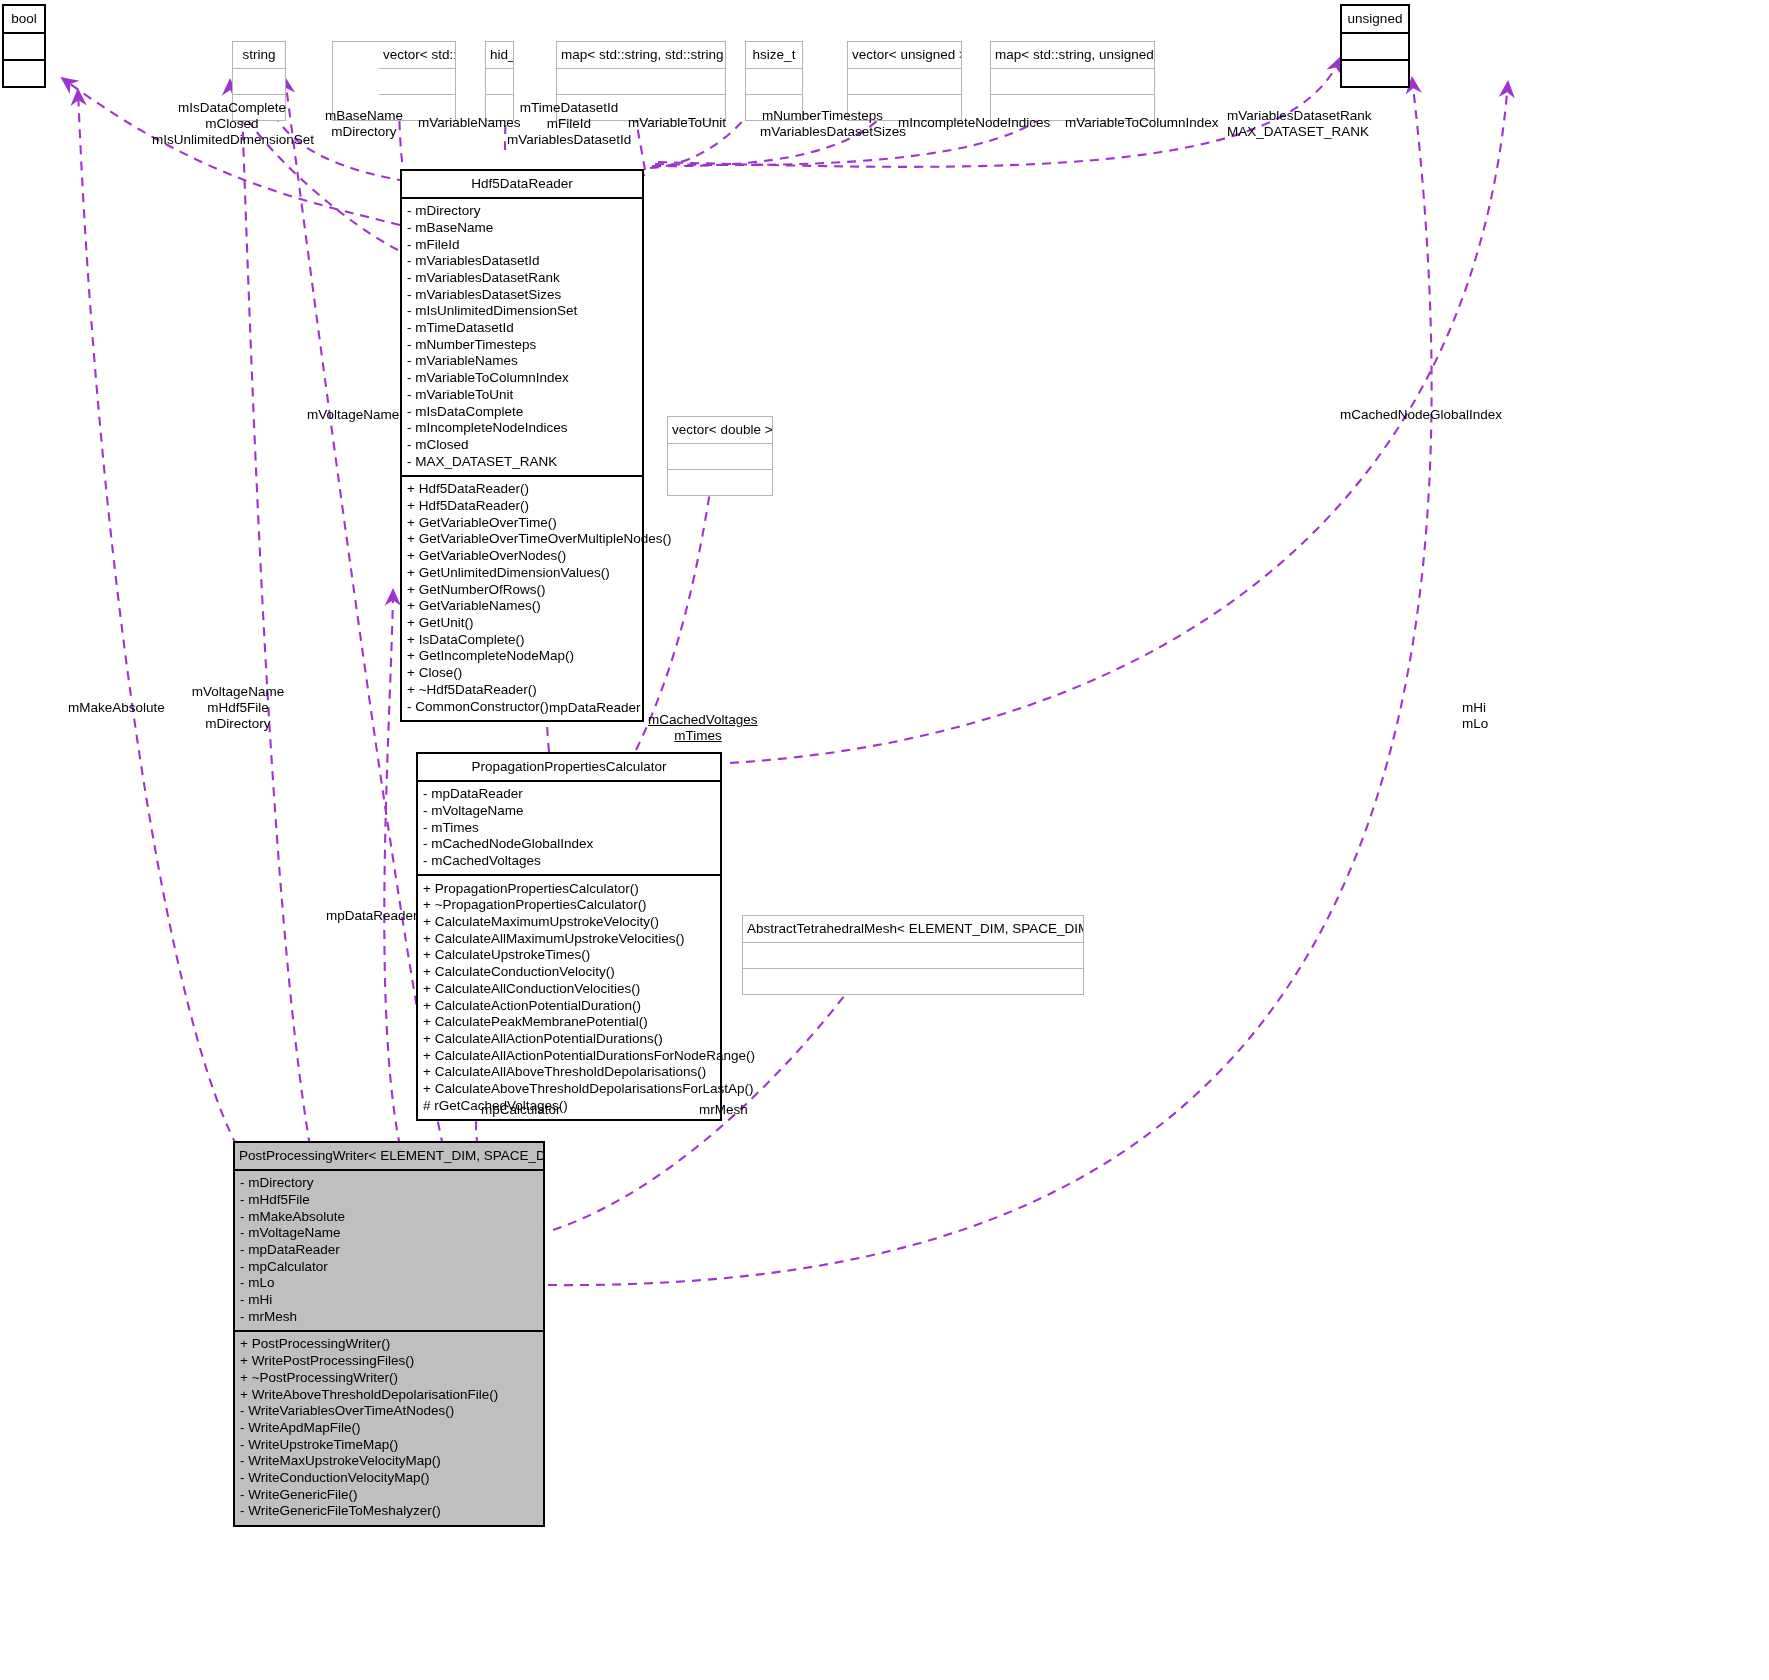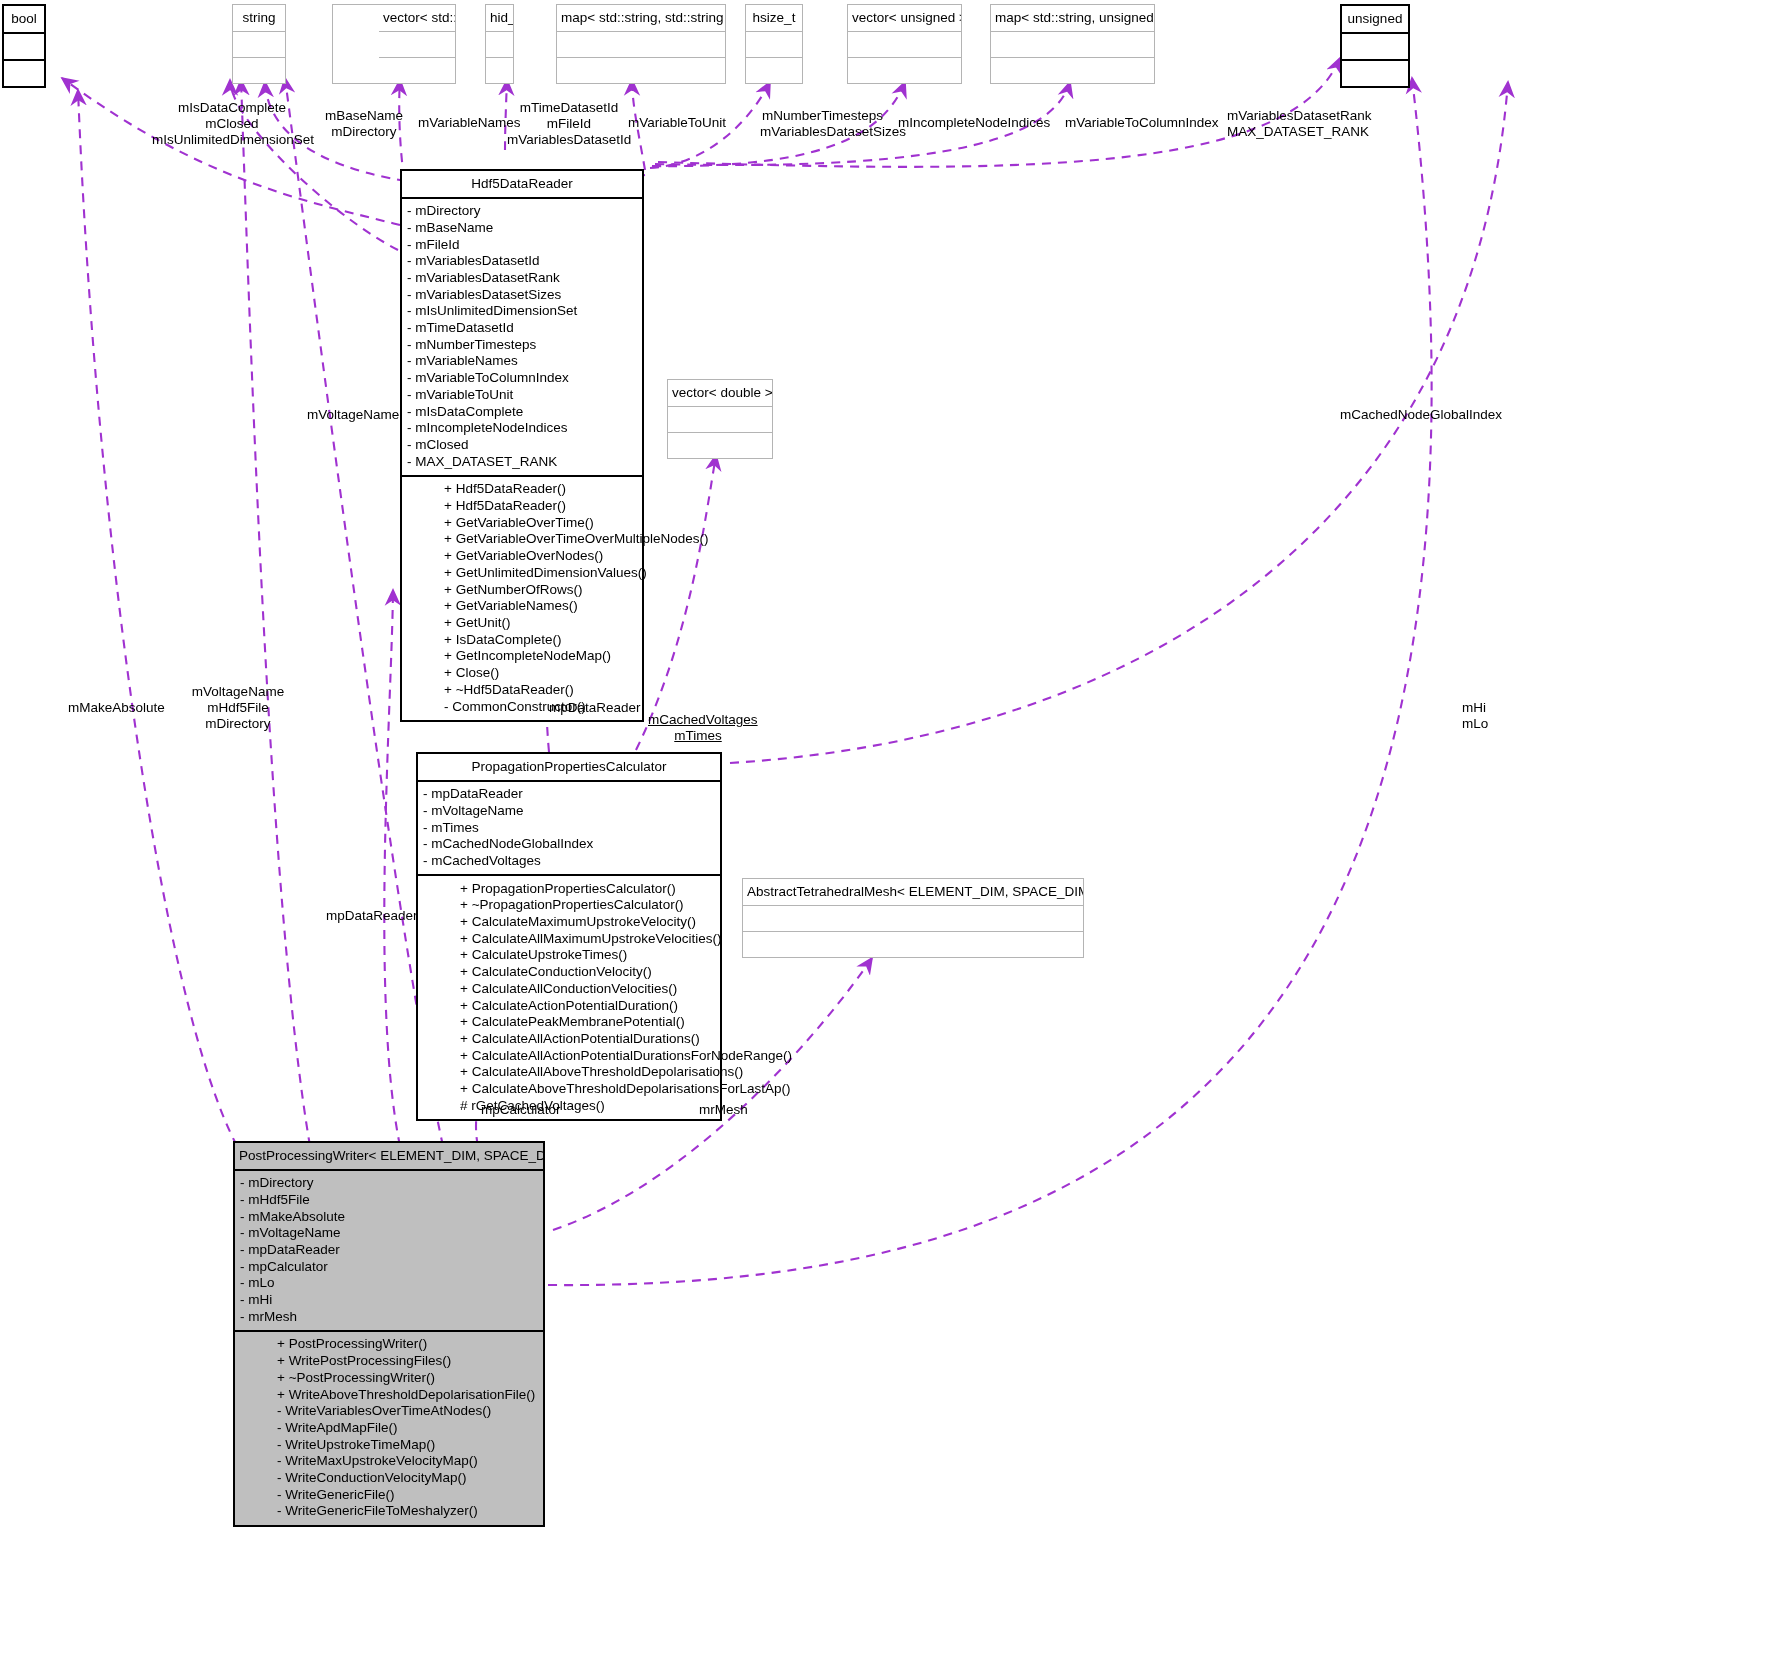--- a/index.html
+++ b/index.html
@@ -25,20 +25,21 @@
   
   .umlbox {
     position: absolute;
     box-sizing: border-box;
     background: #ffffff;
     font-size: 13.5px;
     line-height: 1.15;
   }
   .umlbox.thin {
     border: 1px solid #b4b4b4;
+    margin-top: 37px;
   }
   .umlbox.thick {
     border: 2px solid #000000;
   }
   .umlbox.filled {
     background: #bfbfbf;
   }
   .umlbox .title {
     text-align: center;
     padding: 5px 4px 5px 4px;
@@ -58,21 +59,20 @@
     border-bottom: 1px solid #b4b4b4;
   }
   .umlbox.thin .compartment.last {
     border-bottom: none;
   }
   .umlbox.thick .compartment {
     border-bottom: 2px solid #000000;
   }
   .umlbox.thick .compartment.last {
     border-bottom: none;
-    margin-left: 37px;
   }
   .umlbox .compartment.emptyrow {
     height: 25px;
     padding: 0;
   }
   .memberline {
     white-space: nowrap;
     padding: 0.6px 0 0.6px 0;
     font-size: 13.5px;
     color: #000000;

